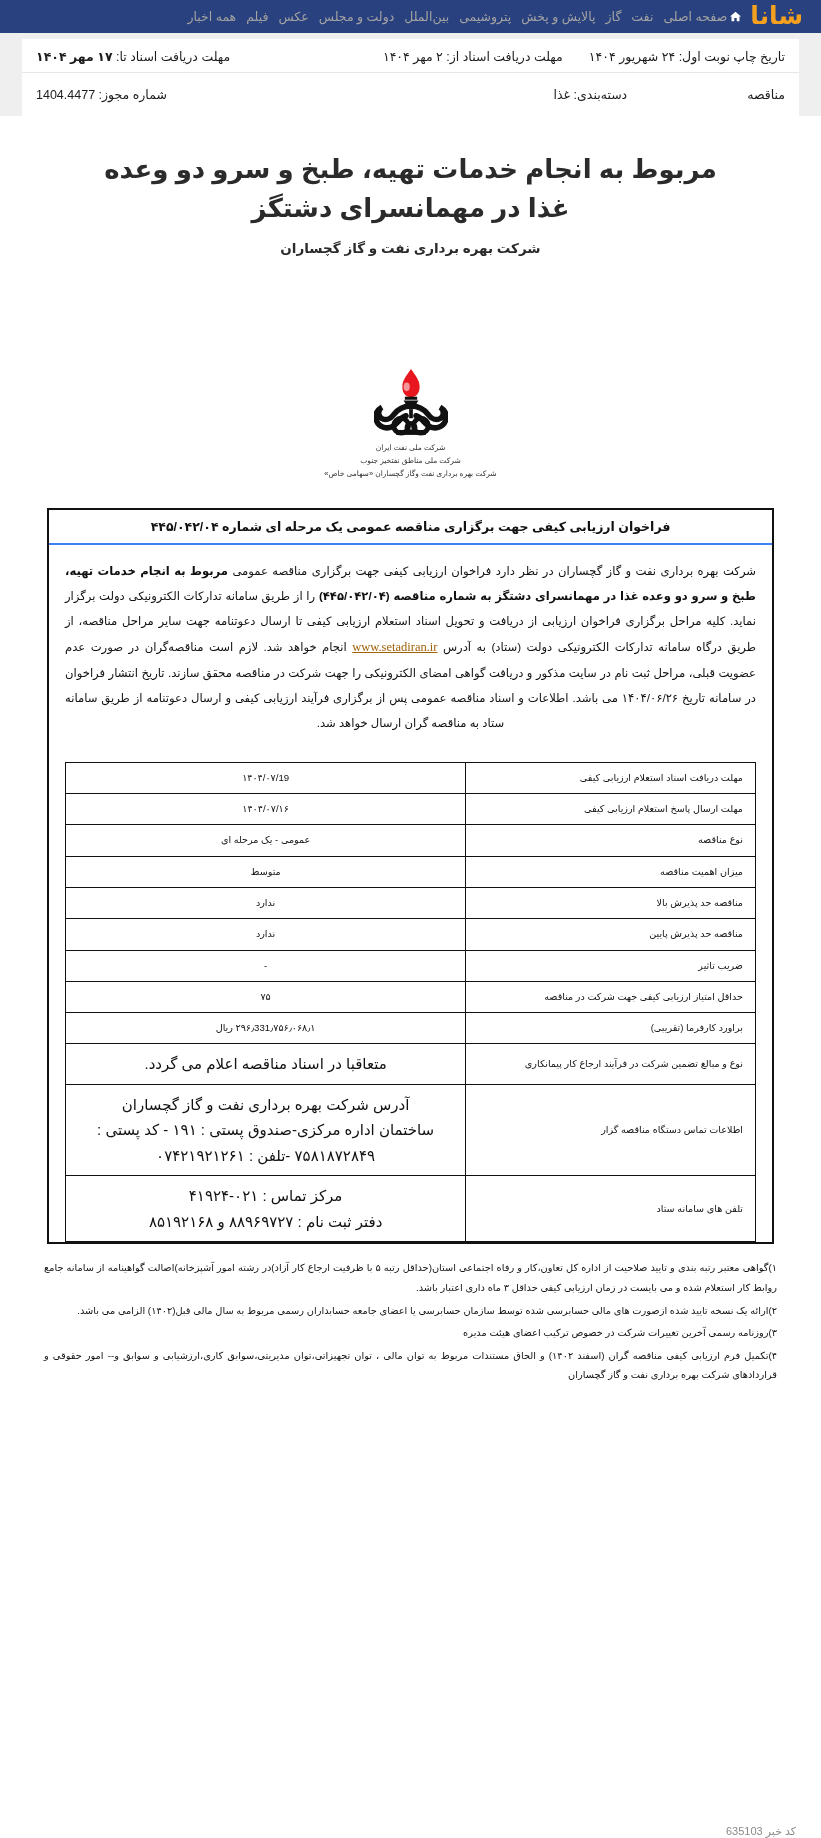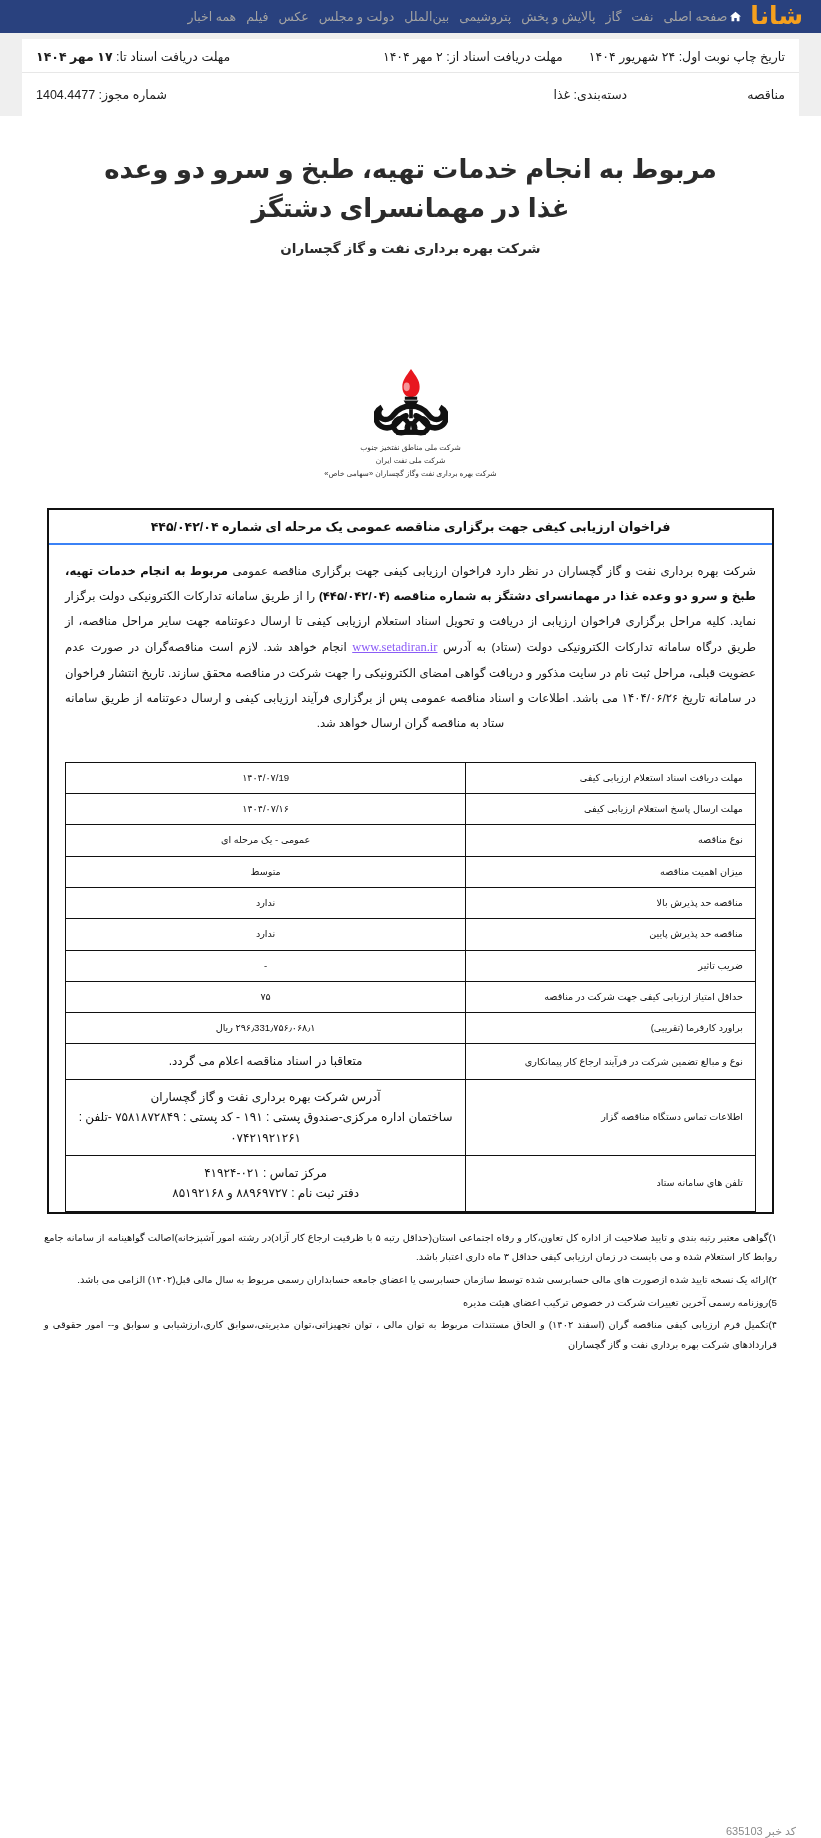--- a/index.html
+++ b/index.html
@@ -158,21 +158,21 @@
   .tender-body {
     padding: 14px 16px 10px 16px;
     font-size: 11.6px;
     line-height: 2.15;
     text-align: justify;
     text-align-last: center;
     color: #111;
   }
   .tender-body b { font-weight: bold; }
   .lnk {
-    color: #8b5cf6;
+    color: #a16207;
     text-decoration: underline;
     direction: ltr;
     unicode-bidi: embed;
     font-family: "Liberation Serif", serif;
     font-size: 12.5px;
     cursor: pointer;
   }
 
   
   table.dt {
@@ -190,21 +190,21 @@
     line-height: 1.7;
   }
   table.dt td.k {
     width: 42%;
     text-align: right;
     padding-right: 12px;
   }
   table.dt td.v {
     text-align: center;
   }
-  table.dt td.v.small { font-size: 12px; }
+  table.dt td.v.small { font-size: 15px; }
   .v-multiline { line-height: 1.9; }
 
   
   .notes {
     margin: 14px 22px 0 22px;
     font-size: 9.8px;
     color: #111;
     line-height: 2.0;
     text-align: justify;
   }
@@ -301,22 +301,22 @@
         <path d="M57 70 L63 70 L63 84 L57 84 Z" fill="#111"></path>
         <path d="M60 64 C46 64 38 70 32 78 C26 86 18 88 12 84 C6 80 6 70 13 66 C6 70 0 78 4 88 C8 99 22 103 32 96 C40 90 44 82 52 80
                  M60 64 C74 64 82 70 88 78 C94 86 102 88 108 84 C114 80 114 70 107 66 C114 70 120 78 116 88 C112 99 98 103 88 96 C80 90 76 82 68 80" fill="none" stroke="#111" stroke-width="9" stroke-linecap="round"></path>
         <circle cx="44" cy="96" r="12" fill="none" stroke="#111" stroke-width="8"></circle>
         <circle cx="76" cy="96" r="12" fill="none" stroke="#111" stroke-width="8"></circle>
         <circle cx="60" cy="99" r="7" fill="none" stroke="#111" stroke-width="7"></circle>
         <rect x="36" y="103" width="48" height="8" fill="#111"></rect>
       </svg>
     </span>
     <div class="nioc-lines">
+      <div>شرکت ملی نفت ایران</div>
       <div>شرکت ملی مناطق نفتخیز جنوب</div>
-      <div>شرکت ملی نفت ایران</div>
       <div>شرکت بهره برداری نفت وگاز گچساران «سهامی خاص»</div>
     </div>
   </div>
 
   <div class="tender">
     <div class="tender-head">فراخوان ارزیابی کیفی جهت برگزاری مناقصه عمومی یک مرحله ای شماره ۴۴۵/۰۴۲/۰۴</div>
 
     <div class="tender-body">
       <span>شرکت بهره برداری نفت و گاز گچساران در نظر دارد فراخوان ارزیابی کیفی جهت برگزاری مناقصه عمومی </span><b>مربوط به انجام خدمات تهیه، طبخ و سرو دو وعده غذا در مهمانسرای دشتگز به شماره مناقصه (۴۴۵/۰۴۲/۰۴)</b><span> را از طریق سامانه تدارکات الکترونیکی دولت برگزار نماید. کلیه مراحل برگزاری فراخوان ارزیابی از دریافت و تحویل اسناد استعلام ارزیابی کیفی تا ارسال دعوتنامه جهت سایر مراحل مناقصه، از طریق درگاه سامانه تدارکات الکترونیکی دولت (ستاد) به آدرس </span><a class="lnk">www.setadiran.ir</a><span> انجام خواهد شد. لازم است مناقصه‌گران در صورت عدم عضویت قبلی، مراحل ثبت نام در سایت مذکور و دریافت گواهی امضای الکترونیکی را جهت شرکت در مناقصه محقق سازند. تاریخ انتشار فراخوان در سامانه تاریخ ۱۴۰۴/۰۶/۲۶ می باشد. اطلاعات و اسناد مناقصه عمومی پس از برگزاری فرآیند ارزیابی کیفی و ارسال دعوتنامه از طریق سامانه ستاد به مناقصه گران ارسال خواهد شد.</span>
     </div>
@@ -371,18 +371,18 @@
           <td class="k">تلفن های سامانه ستاد</td>
           <td class="v small v-multiline">مرکز تماس : ۰۲۱-۴۱۹۲۴<br>دفتر ثبت نام : ۸۸۹۶۹۷۲۷ و ۸۵۱۹۲۱۶۸</td>
         </tr>
       </tbody>
     </table>
   </div>
 
   <div class="notes">
     <p>۱)گواهی معتبر رتبه بندی و تایید صلاحیت از اداره کل تعاون،کار و رفاه اجتماعی استان(حداقل رتبه ۵ با ظرفیت ارجاع کار آزاد)در رشته  امور آشپزخانه)اصالت گواهینامه از سامانه جامع روابط کار استعلام شده و می بایست در زمان ارزیابی کیفی حداقل ۳ ماه داری اعتبار باشد.</p>
     <p>۲)ارائه یک نسخه تایید شده ازصورت های مالی حسابرسی شده توسط سازمان حسابرسی یا اعضای جامعه حسابداران رسمی مربوط به سال مالی قبل(۱۴۰۲) الزامی می باشد.</p>
-    <p>5)روزنامه رسمی آخرین تغییرات شرکت در خصوص ترکیب اعضای هیئت مدیره</p>
+    <p>۳)روزنامه رسمی آخرین تغییرات شرکت در خصوص ترکیب اعضای هیئت مدیره</p>
     <p>۴)تکمیل فرم ارزیابی کیفی مناقصه گران (اسفند ۱۴۰۲) و الحاق مستندات مربوط به توان مالی ، توان تجهیزاتی،توان مدیریتی،سوابق کاری،ارزشیابی و سوابق و-- امور حقوقی و قراردادهای شرکت بهره برداری نفت و گاز گچساران</p>
   </div>
 </div>
 
 <div class="footer-code">کد خبر 635103</div>
 
 </body></html>

